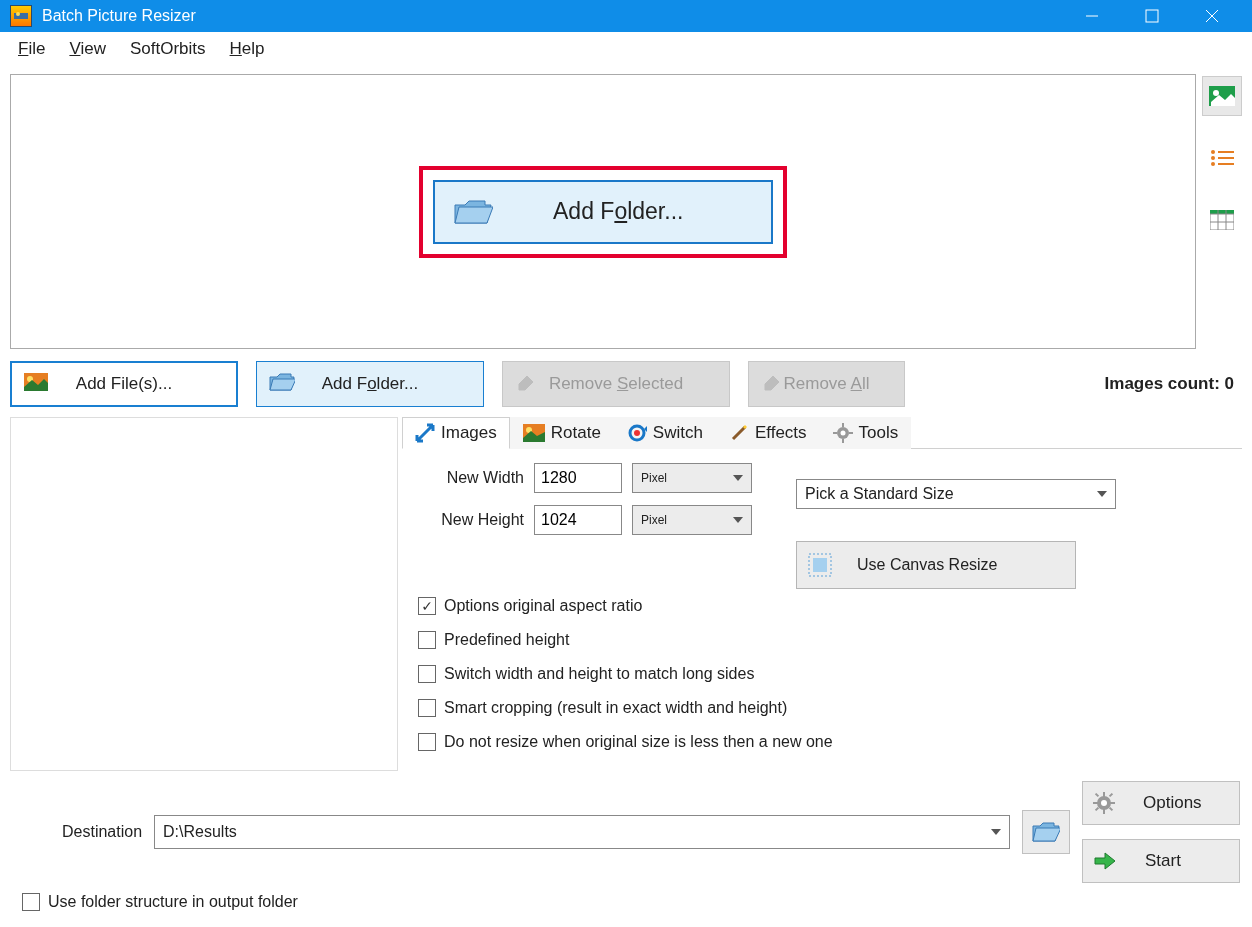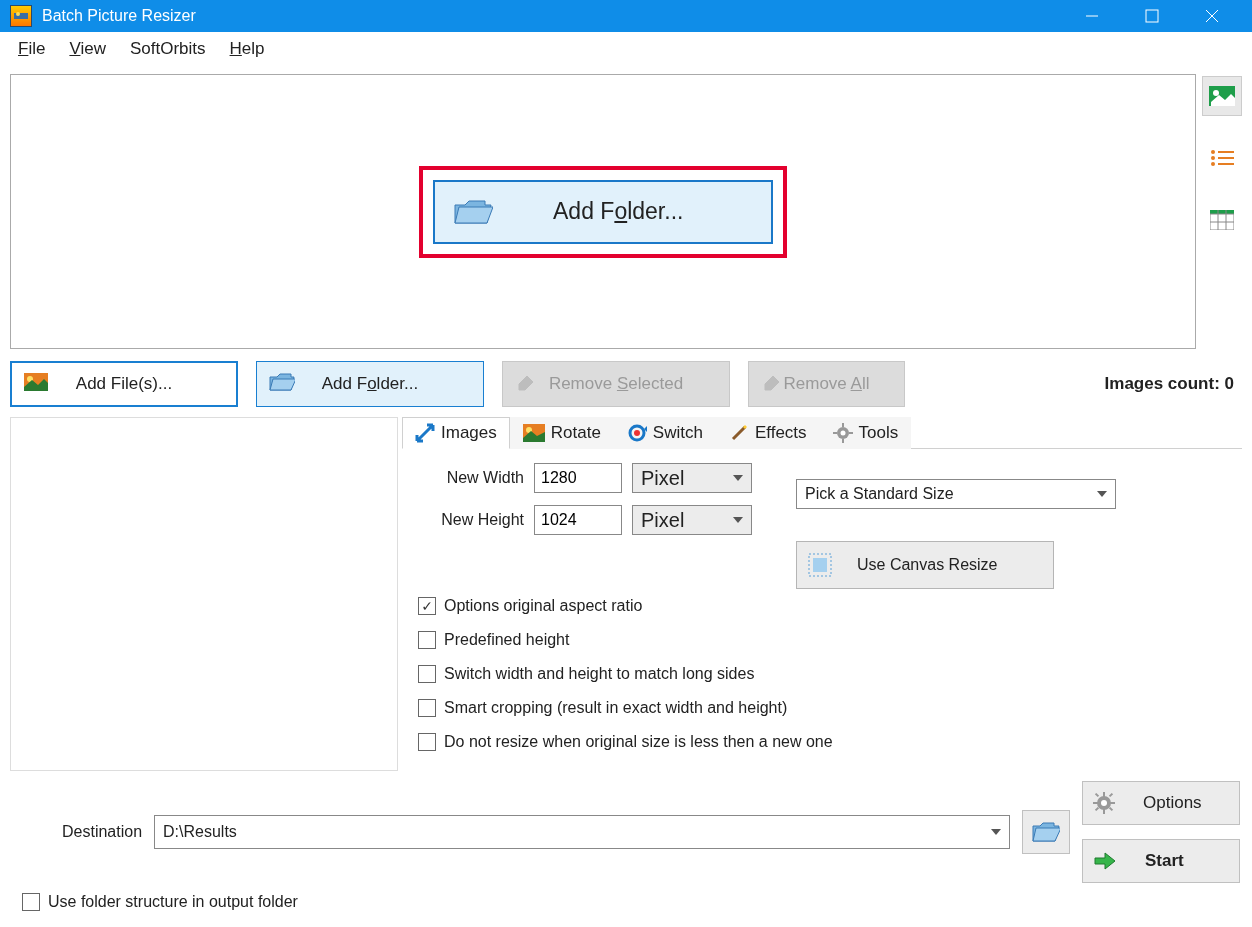--- a/index.html
+++ b/index.html
@@ -49,30 +49,30 @@
   
   .tabs { display: flex; border-bottom: 1px solid #d0d0d0; }
   .tab { display: flex; align-items: center; gap: 6px; padding: 5px 12px; font-size: 17px; border: 1px solid transparent; margin-bottom:-1px;}
   .tab.active { border: 1px solid #d0d0d0; border-bottom: 1px solid #fff; background: #fff; }
   .tab:not(.active) { background: #f5f5f5; }
 
   .panel-body { padding: 14px 16px 8px 16px; }
   .form-row { display: flex; align-items: center; gap: 10px; margin-bottom: 12px; }
   .form-row .lbl { width: 106px; text-align: right; font-size: 16px; }
   .txt-input { width: 88px; height: 30px; border: 1px solid #888; padding: 2px 6px; font-size: 16px; }
-  .unit-select { width: 120px; height: 30px; border: 1px solid #888; background: #ececec; display: flex; align-items: center; justify-content: space-between; padding: 0 8px; font-size: 20px;}
+  .unit-select { width: 120px; height: 30px; border: 1px solid #888; background: #ececec; display: flex; align-items: center; justify-content: space-between; padding: 0 8px; font-size: 12px;}
   .std-size { width: 320px; height: 30px; border: 1px solid #888; background: #fff; display: flex; align-items: center; justify-content: space-between; padding: 0 8px; font-size: 16px;}
 
   .dims-area { display:flex; gap: 44px;}
   .checks { margin-top: 8px; }
   .chk-row { display: flex; align-items: center; gap: 8px; margin-bottom: 16px; font-size: 16px;}
   .chk { width: 18px; height: 18px; border: 1px solid #666; display: inline-flex; align-items:center; justify-content:center;}
   .chk.checked::after { content: "✓"; font-size: 14px; color: #333; }
 
-  .canvas-btn { width: 258px; height: 48px; border: 1px solid #b5b5b5; background: #ececec; display:flex; align-items:center; padding-left:10px; gap:24px; font-size:16px;}
+  .canvas-btn { width: 280px; height: 48px; border: 1px solid #b5b5b5; background: #ececec; display:flex; align-items:center; padding-left:10px; gap:24px; font-size:16px;}
   
   
   .dest-row { display: flex; align-items: center; gap: 12px; padding: 10px 12px 0 62px; }
   .dest-row .dlabel { font-size: 16px; }
   .dest-input { flex: 1; height: 34px; border: 1px solid #888; display:flex; align-items:center; justify-content:space-between; padding: 0 8px; font-size:16px;}
   .browse-btn { width: 48px; height: 44px; border: 1px solid #c0c0c0; background:#ececec; display:flex; align-items:center; justify-content:center;}
 
   .opt-start-col { display:flex; flex-direction:column; gap:14px; width:158px;}
   .big-btn { height: 44px; border:1px solid #c0c0c0; background:#ececec; display:flex; align-items:center; padding-left:10px; gap:28px; font-size:17px;}
 
@@ -329,21 +329,21 @@
             <rect x="0" y="10" width="5" height="2"></rect>
             <rect x="17" y="10" width="5" height="2"></rect>
             <rect x="2" y="2" width="4" height="2" transform="rotate(45 4 3)"></rect>
             <rect x="16" y="16" width="4" height="2" transform="rotate(45 18 17)"></rect>
             <rect x="16" y="2" width="4" height="2" transform="rotate(-45 18 3)"></rect>
             <rect x="2" y="16" width="4" height="2" transform="rotate(-45 4 17)"></rect>
           </g>
         </svg>
       <span>Options</span>
     </div>
-    <div class="big-btn" style="font-weight:700">
+    <div class="big-btn" style="font-weight:400">
       <svg width="24" height="20">
           <path d="M2 7 L12 7 L12 2 L22 10 L12 18 L12 13 L2 13 Z" fill="#36b54a" stroke="#1e7a2e"></path>
         </svg>
       <span>Start</span>
     </div>
   </div>
 </div>
 
 <div class="folder-struct-row">
   <div class="chk-row">

